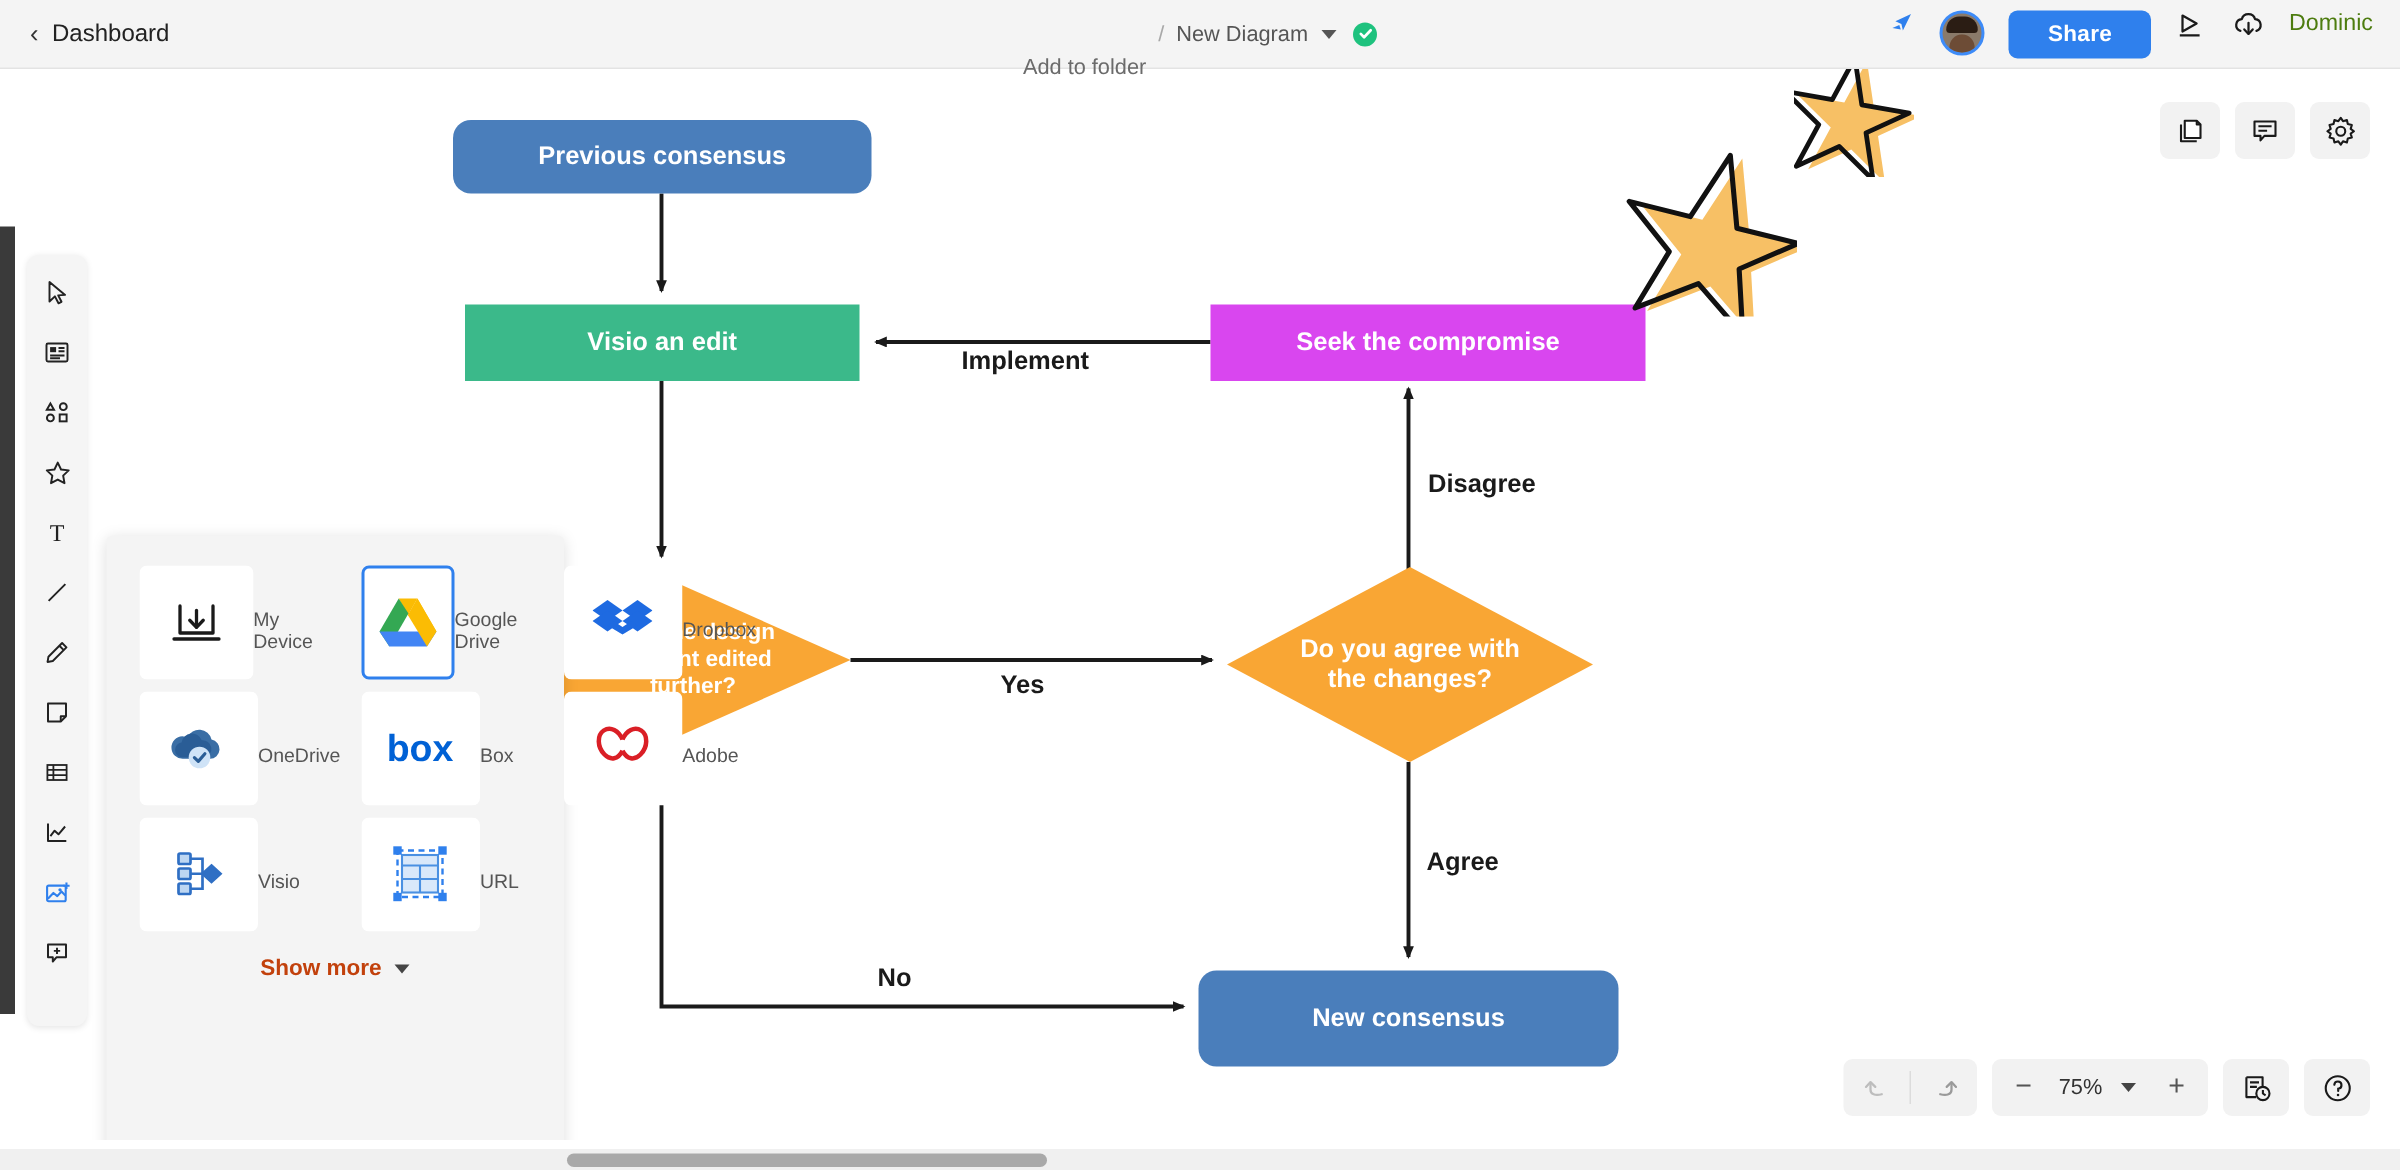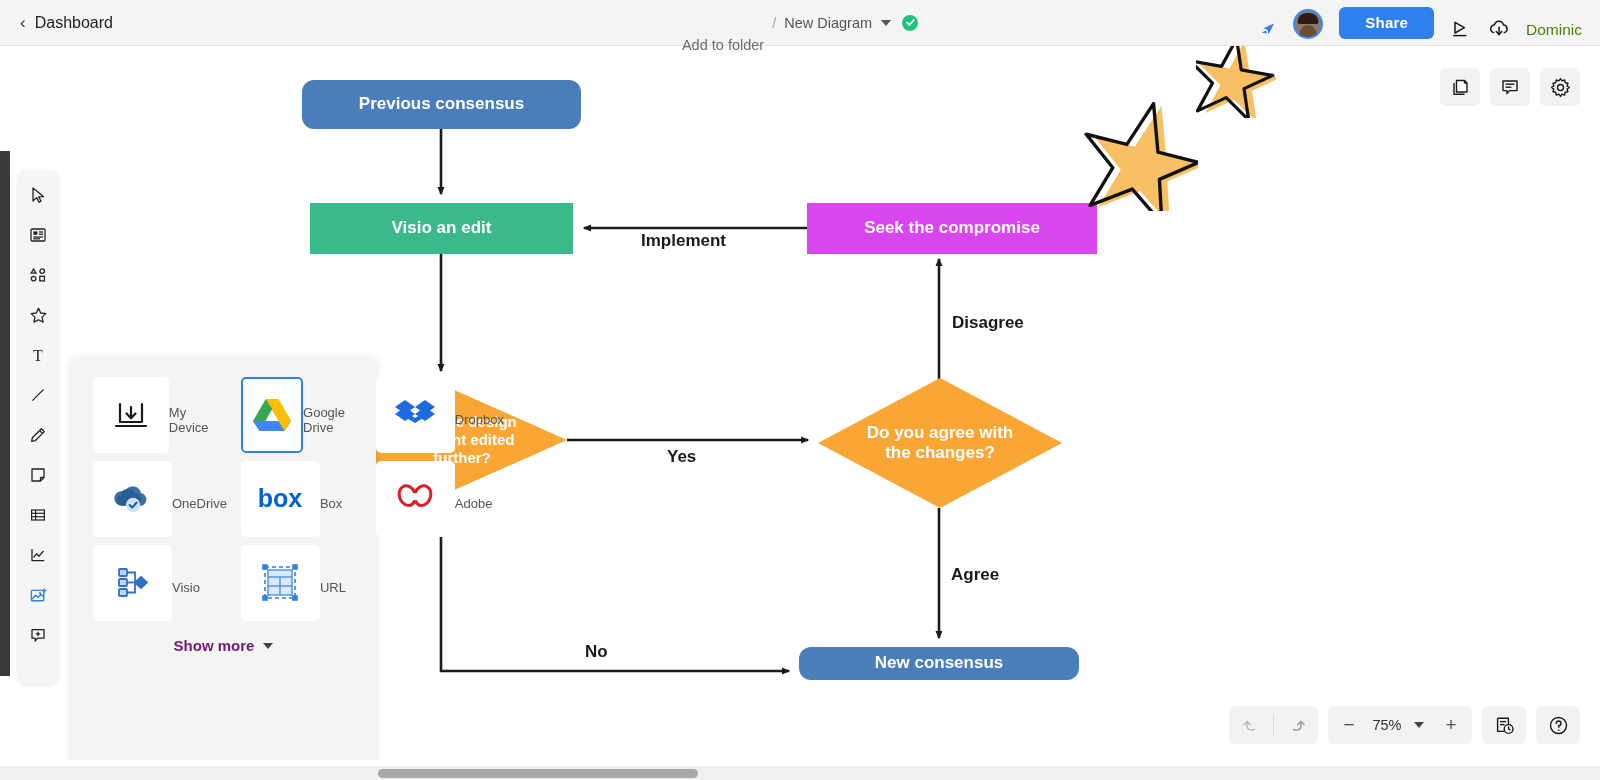--- a/index.html
+++ b/index.html
@@ -36,21 +36,21 @@
     border-right: 5px solid transparent; border-top: 6px solid #555;
     cursor: pointer; margin-left: 1px;
   }
   .saved-badge {
     width: 16px; height: 16px; border-radius: 50%; background: #1ec27e;
     display: flex; align-items: center; justify-content: center;
     margin-left: 3px;
   }
   .saved-badge svg { display: block; }
   .hdr-right {
-    position: absolute; right: 18px; display: flex; align-items: flex-end; gap: 16px;
+    position: absolute; right: 18px; display: flex; align-items: flex-start; gap: 16px;
   }
   .cursor-ico { width: 18px; height: 18px; cursor: pointer; }
   .avatar {
     width: 30px; height: 30px; border-radius: 50%;
     border: 2px solid #3d8bf8; overflow: hidden; cursor: pointer;
     background: #8a7a6a; position: relative;
   }
   .avatar .face {
     position: absolute; left: 50%; top: 56%; transform: translateX(-50%);
     width: 17px; height: 19px; border-radius: 48% 48% 45% 45%;
@@ -106,21 +106,21 @@
     width: 79px; height: 76px; background: #fff; border-radius: 5px;
     display: flex; align-items: center; justify-content: center;
     border: 2px solid transparent;
   }
   .import-tile.selected { border-color: #2f80ed; }
   .import-label { font-size: 13px; color: #555; margin-top: 9px; }
   .show-more {
     display: flex; align-items: center; justify-content: center; gap: 9px;
     margin-top: 8px; cursor: pointer;
   }
-  .show-more-text { font-size: 15px; font-weight: 700; color: #701a75; }
+  .show-more-text { font-size: 15px; font-weight: 700; color: #c2410c; }
   .show-more-caret {
     width: 0; height: 0; border-left: 5px solid transparent;
     border-right: 5px solid transparent; border-top: 6px solid #444;
   }
 
   
   .right-tools { position: absolute; right: 20px; top: 22px; display: flex; gap: 10px; z-index: 24; }
   .rt-btn {
     width: 40px; height: 38px; background: #f2f2f2; border-radius: 6px;
     display: flex; align-items: center; justify-content: center; cursor: pointer;
@@ -200,21 +200,21 @@
       <div class="node" style="left:373px; top:332px; width:194px; height:124px; background:#f9a634;
                   clip-path: polygon(0% 22%, 28% 0%, 100% 50%, 28% 100%, 0% 78%);">
         <span class="node-text" style="font-size:15px; width:160px; margin-left:-16px;">Was the design element edited further?</span>
       </div>
 
       <div class="node" style="left:818px; top:332px; width:244px; height:130px; background:#f9a634;
                   clip-path: polygon(50% 0%, 100% 50%, 50% 100%, 0% 50%);">
         <span class="node-text" style="font-size:17px; width:168px;">Do you agree with the changes?</span>
       </div>
 
-      <div class="node n-rounded" style="left:799px; top:601px; width:280px; height:33px; background:#4a7ebb;">
+      <div class="node n-rounded" style="left:799px; top:601px; width:280px; height:64px; background:#4a7ebb;">
         <span class="node-text" style="font-size:17px;">New consensus</span>
       </div>
 
       <div class="edge-label" style="left:641px; top:185px;">Implement</div>
       <div class="edge-label" style="left:952px; top:267px;">Disagree</div>
       <div class="edge-label" style="left:667px; top:401px;">Yes</div>
       <div class="edge-label" style="left:951px; top:519px;">Agree</div>
       <div class="edge-label" style="left:585px; top:596px;">No</div>
     </div>
 

